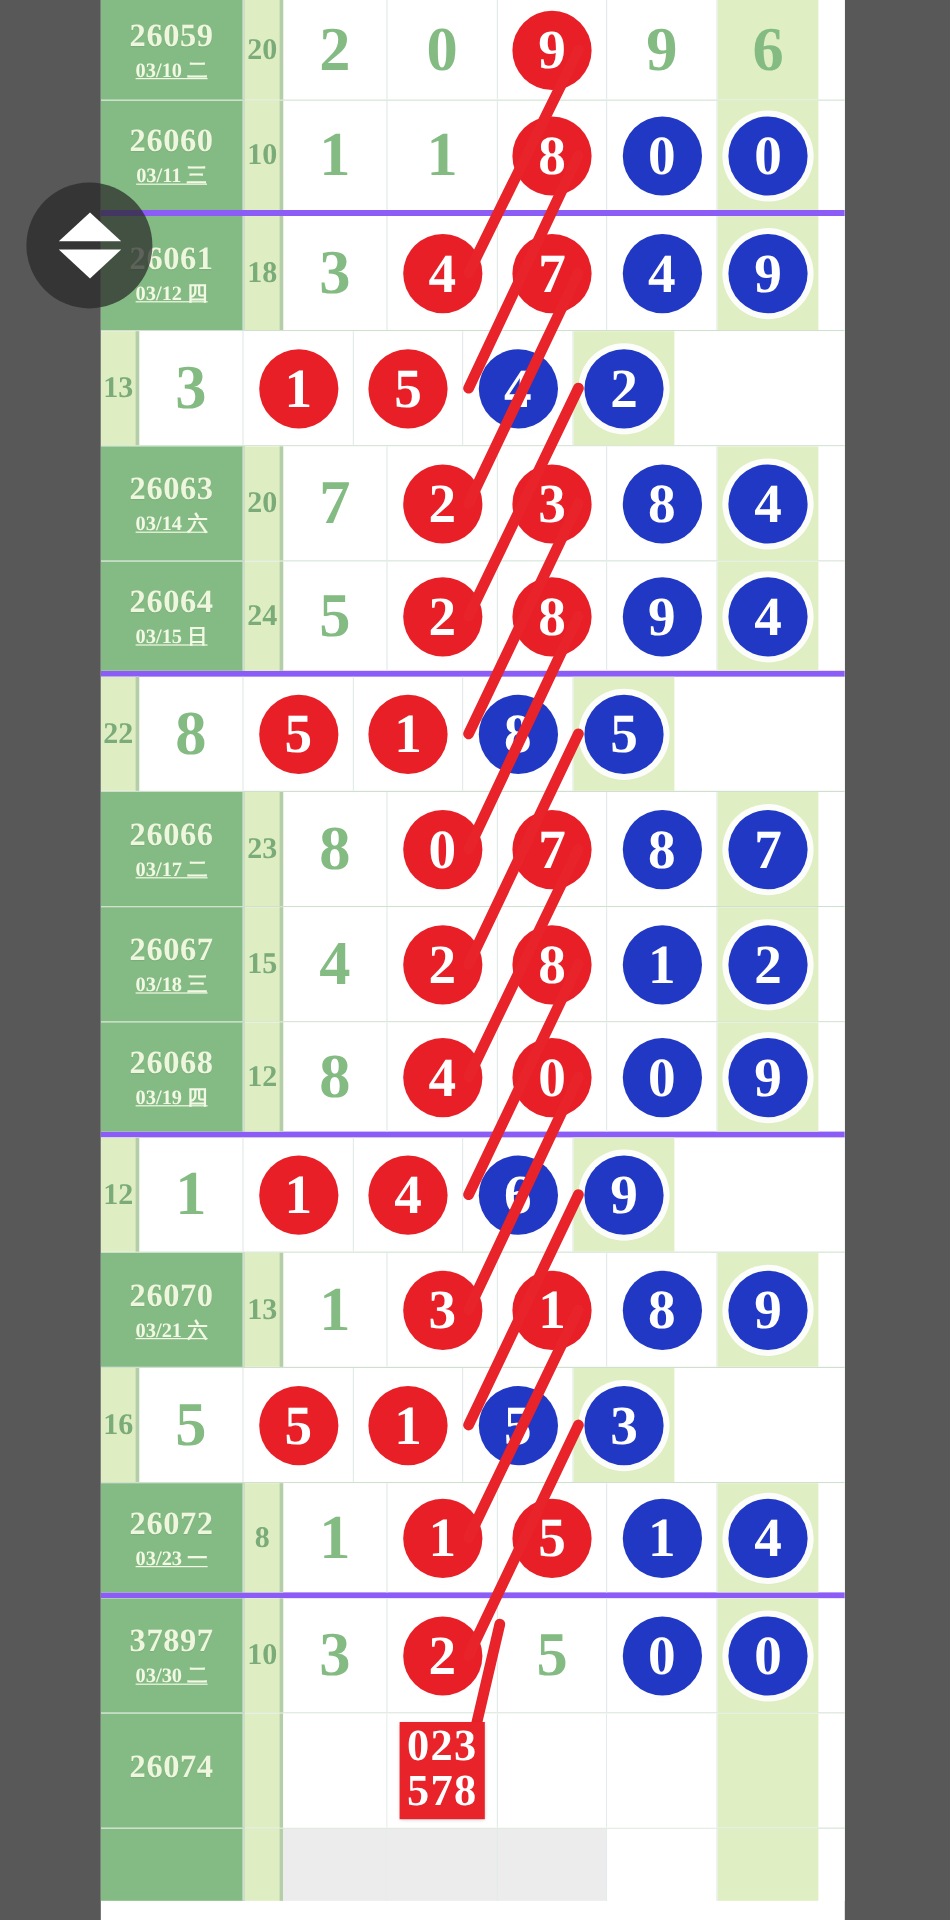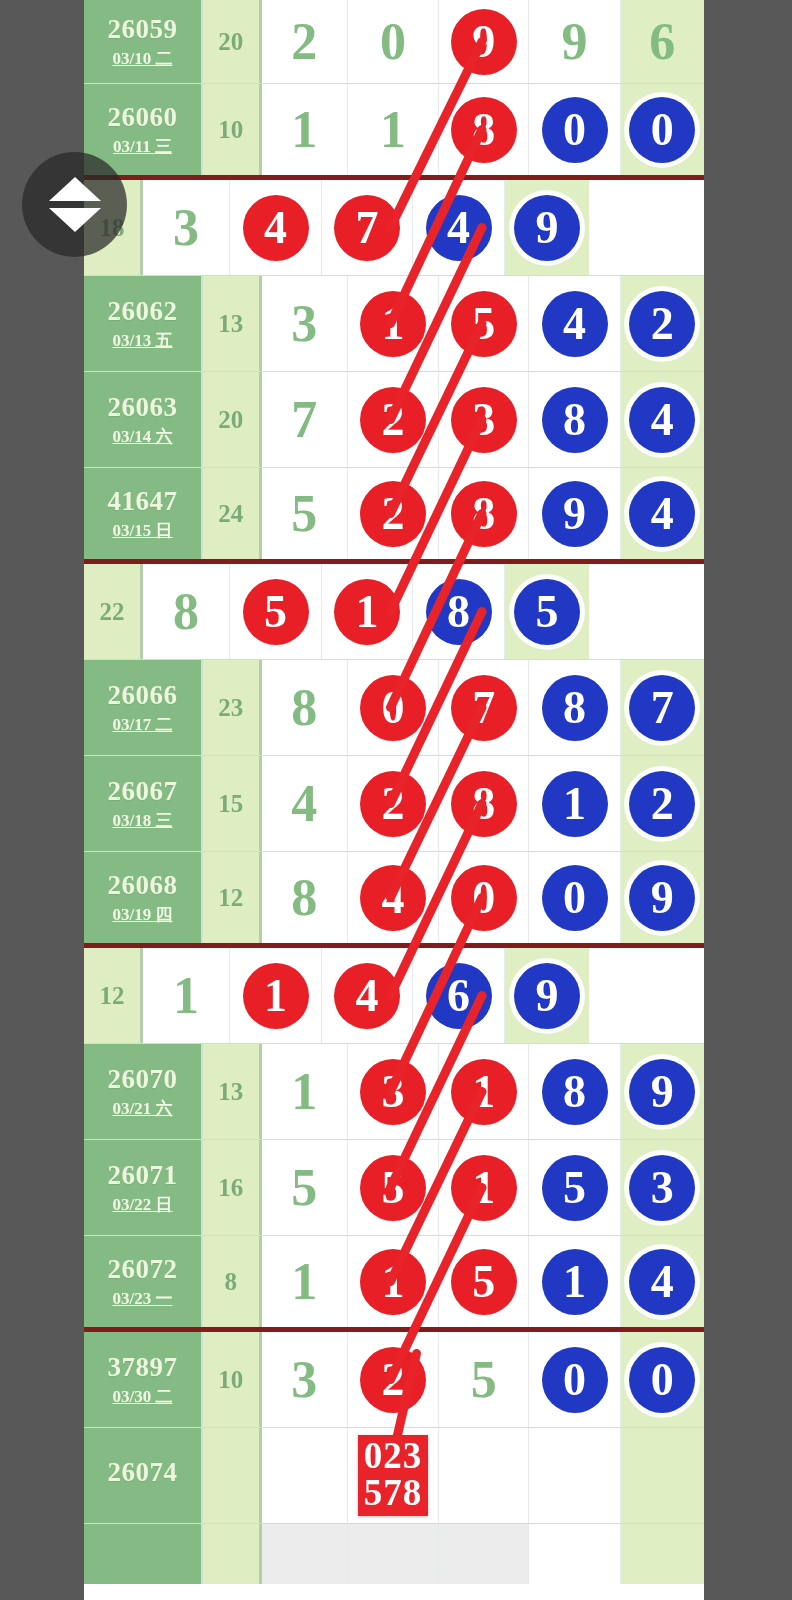--- a/index.html
+++ b/index.html
@@ -21,21 +21,21 @@
     overflow:hidden;
   }
   .row{
     position:relative;
     display:flex;
     height:96px;
     box-sizing:border-box;
     border-bottom:1px solid #cfe0cf;
     background:#ffffff;
   }
-  .row.thick{border-bottom:5px solid #7f1d1d;}
+  .row.thick{border-bottom:5px solid #8b5cf6;}
   .row.first{height:84px;}
 
   
   .c{
     box-sizing:border-box;
     position:relative;
     display:flex;
     align-items:center;
     justify-content:center;
     border-right:1px solid #e3ecea;
@@ -56,21 +56,21 @@
   }
   .c-issue .dt{
     color:#f2f8e4;
     font-size:17px;
     font-weight:bold;
     margin-top:7px;
     line-height:1;
     text-decoration:underline;
   }
   .c-sum{
-    width:59px;
+    width:32px;
     background:#dfeec2;
     border-right:3px solid #b4ceaa;
   }
   .c-sum span{
     color:#7aab79;
     font-size:25px;
     font-weight:bold;
   }
   .c-n{ width:87px; }
   .c-n2{ width:92px; }
@@ -201,44 +201,44 @@
             <div class="ball red">8</div>
           </div>
           <div class="c c-n4">
             <div class="ball blue">0</div>
           </div>
           <div class="c c-last">
             <div class="ball blue">0</div>
           </div>
         </div>
         <div class="row">
+          <div class="c c-issue">
+            <div class="iss">26061</div>
+            <div class="dt">03/12 四</div>
+          </div>
           <div class="c c-sum">
             <span>18</span>
           </div>
           <div class="c c-n">
             <div class="plain">3</div>
           </div>
           <div class="c c-n2">
             <div class="ball red">4</div>
           </div>
           <div class="c c-n3">
             <div class="ball red">7</div>
           </div>
           <div class="c c-n4">
             <div class="ball blue">4</div>
           </div>
           <div class="c c-last">
             <div class="ball blue">9</div>
           </div>
         </div>
         <div class="row">
-          <div class="c c-issue">
-            <div class="iss">26062</div>
-            <div class="dt">03/13 五</div>
-          </div>
           <div class="c c-sum">
             <span>13</span>
           </div>
           <div class="c c-n">
             <div class="plain">3</div>
           </div>
           <div class="c c-n2">
             <div class="ball red">1</div>
           </div>
           <div class="c c-n3">
@@ -270,21 +270,21 @@
           </div>
           <div class="c c-n4">
             <div class="ball blue">8</div>
           </div>
           <div class="c c-last">
             <div class="ball blue">4</div>
           </div>
         </div>
         <div class="row thick">
           <div class="c c-issue">
-            <div class="iss">41647</div>
+            <div class="iss">26064</div>
             <div class="dt">03/15 日</div>
           </div>
           <div class="c c-sum">
             <span>24</span>
           </div>
           <div class="c c-n">
             <div class="plain">5</div>
           </div>
           <div class="c c-n2">
             <div class="ball red">2</div>
@@ -429,24 +429,20 @@
             <div class="ball red">1</div>
           </div>
           <div class="c c-n4">
             <div class="ball blue">8</div>
           </div>
           <div class="c c-last">
             <div class="ball blue">9</div>
           </div>
         </div>
         <div class="row">
-          <div class="c c-issue">
-            <div class="iss">26071</div>
-            <div class="dt">03/22 日</div>
-          </div>
           <div class="c c-sum">
             <span>16</span>
           </div>
           <div class="c c-n">
             <div class="plain">5</div>
           </div>
           <div class="c c-n2">
             <div class="ball red">5</div>
           </div>
           <div class="c c-n3">

